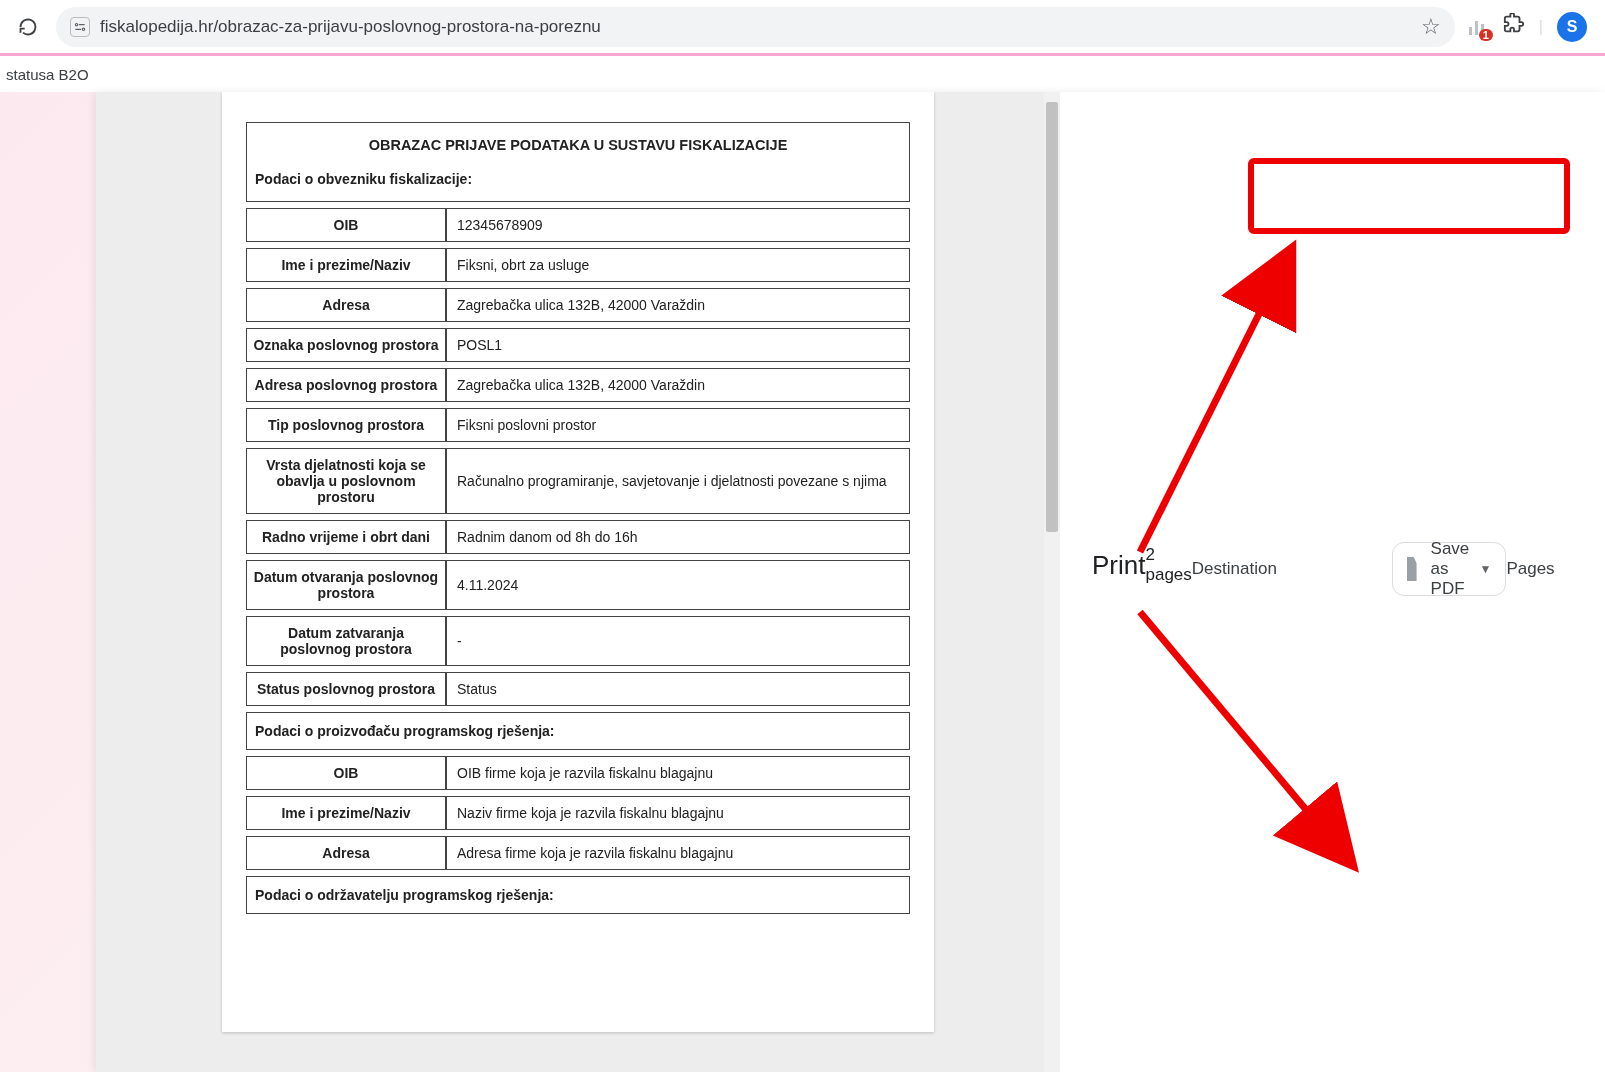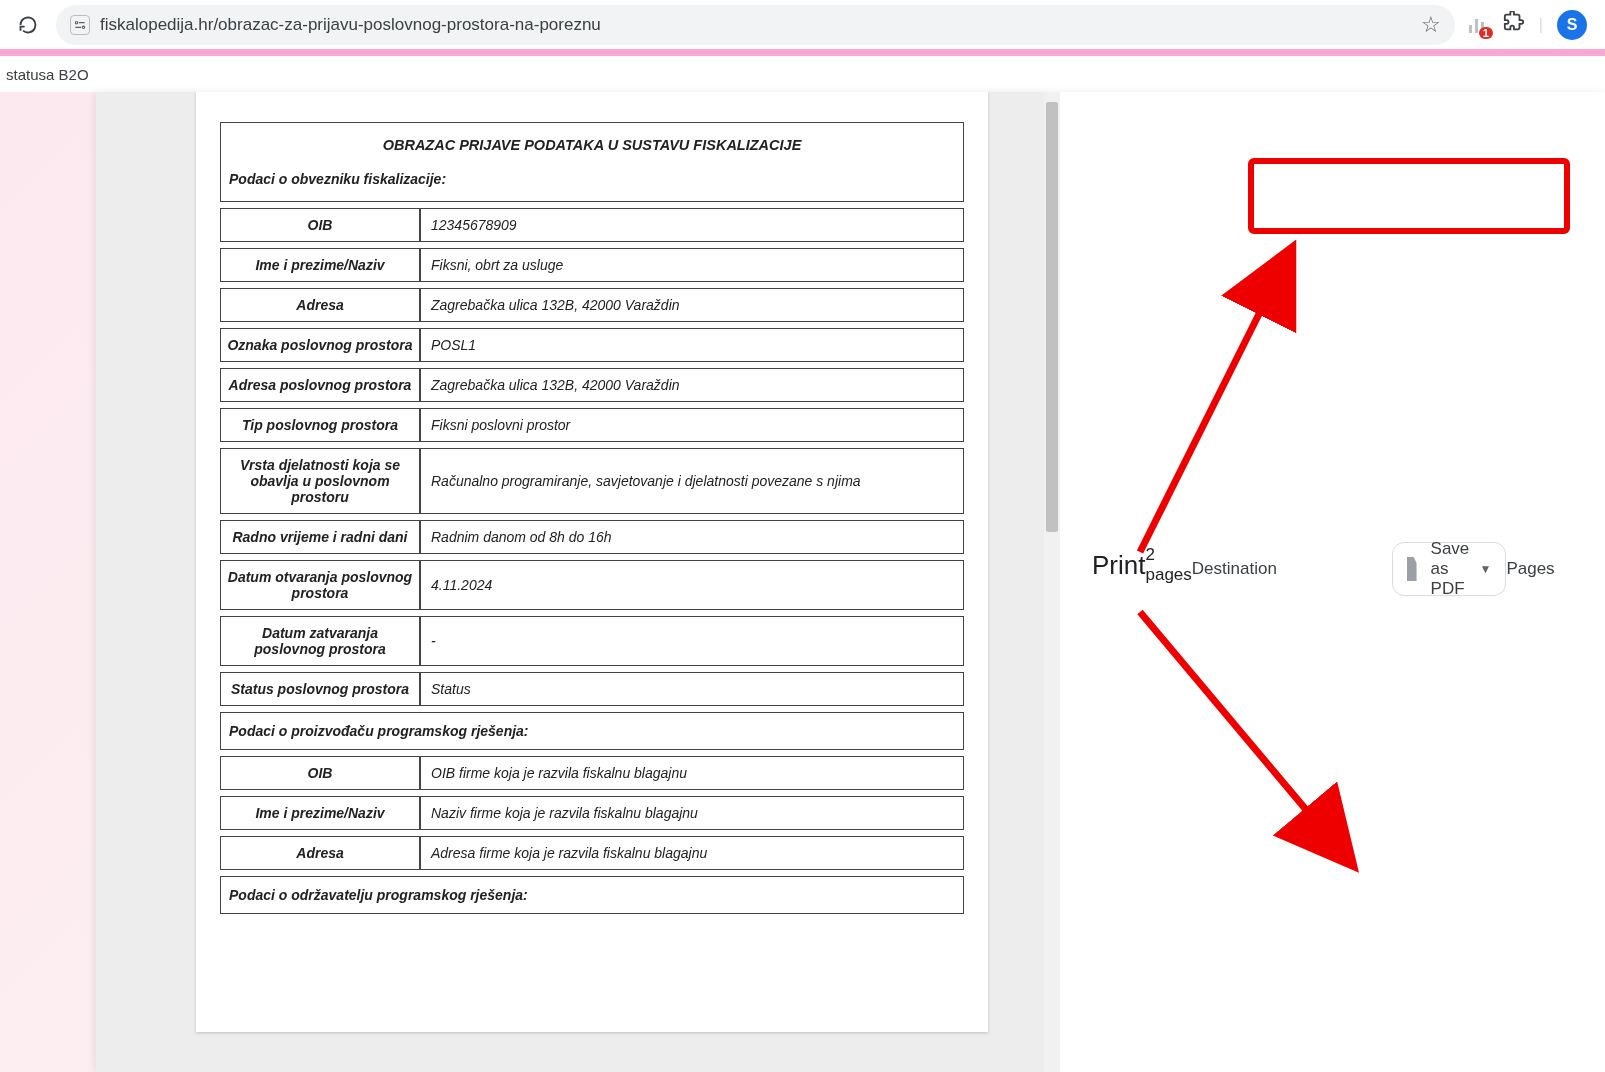--- a/index.html
+++ b/index.html
@@ -1,19 +1,19 @@
 <!DOCTYPE html>
 <html><head>
 <meta charset="utf-8">
 <style>
   * { box-sizing: border-box; margin: 0; padding: 0; }
   body { font-family: "Segoe UI", Arial, sans-serif; background: #fff; width: 1605px; height: 1072px; overflow: hidden; position: relative; }
 
   
-  .browser-bar { height: 56px; display: flex; align-items: center; padding: 0 10px; gap: 10px; background: #fff; border-bottom: 7px solid #f9a8d4; }
+  .browser-bar { height: 56px; display: flex; align-items: center; padding: 0 10px; gap: 10px; background: #fff; border-bottom: 3px solid #f9a8d4; }
   .reload-btn { width: 36px; height: 36px; display:flex; align-items:center; justify-content:center; border-radius: 50%; color:#3c4043; font-size:18px;}
   .url-bar { flex: 1; height: 40px; background: #f1f3f4; border-radius: 20px; display:flex; align-items:center; padding: 0 14px; gap: 10px; color:#3c4043; font-size:17px;}
   .url-left-icon { width:20px; height:20px; display:flex; align-items:center; justify-content:center; font-size:14px; color:#5f6368; border:1px solid #bbb; border-radius:4px; padding:1px 2px;}
   .star-icon { margin-left: auto; font-size: 22px; color:#5f6368;}
   .right-icons { display:flex; align-items:center; gap:14px; padding-right:8px;}
   .chart-icon { position:relative; width:24px; height:24px; }
   .chart-badge { position:absolute; bottom:-2px; right:-4px; background:#d93025; color:#fff; font-size:11px; border-radius:6px; padding:0 4px; font-weight:600;}
   .ext-icon { font-size:20px; color:#3c4043;}
   .profile-badge { width:30px; height:30px; border-radius:50%; background:#1a73e8; color:#fff; display:flex; align-items:center; justify-content:center; font-weight:600;}
 
@@ -24,21 +24,21 @@
   .main { position:absolute; top:92px; left:0; right:0; bottom:0; display:flex; }
 
   
   .page-content { flex:1; background: linear-gradient(135deg, #fce9f0 0%, #fdf5f0 100%); position:relative; }
 
   
   .print-overlay { position:absolute; top:0; left:96px; right:0; bottom:0; background:#fff; display:flex; box-shadow: -2px 0 8px rgba(0,0,0,0.08);}
 
   
   .preview-pane { flex:1; background:#ededed; position:relative; overflow:hidden; padding:0 100px;}
-  .paper { background:#fff; margin:0 auto; width: 792px; min-height: 940px; box-shadow: 0 1px 3px rgba(0,0,0,0.2); padding: 30px 24px 40px; font-size: 14px; color:#222;font-style:italic;}
+  .paper { background:#fff; margin:0 auto; width: 712px; min-height: 940px; box-shadow: 0 1px 3px rgba(0,0,0,0.2); padding: 30px 24px 40px; font-size: 14px; color:#222;}
   .form-outer { border:1px solid #444;}
   .form-title { text-align:center; font-weight:700; padding:14px 8px 8px; font-size:14.5px;}
   .section-head { font-weight:700; padding:10px 8px 14px; font-size:14px;}
   .form-row { display:flex; }
   .lcell { width: 200px; border:1px solid #444; text-align:center; padding: 8px 6px; font-weight:600; font-size:14px; display:flex; align-items:center; justify-content:center;}
   .rcell { flex:1; border:1px solid #444; padding: 8px 10px; font-size:14px; display:flex; align-items:center;}
   .gaprow { height:6px;}
   .sec-cell { border:1px solid #444; padding:10px 8px; font-weight:700;}
 
   
@@ -157,21 +157,21 @@
               <div class="lcell">Tip poslovnog prostora</div>
               <div class="rcell">Fiksni poslovni prostor</div>
             </div>
             <div class="gaprow"></div>
             <div class="form-row">
               <div class="lcell">Vrsta djelatnosti koja se obavlja u poslovnom prostoru</div>
               <div class="rcell">Računalno programiranje, savjetovanje i djelatnosti povezane s njima</div>
             </div>
             <div class="gaprow"></div>
             <div class="form-row">
-              <div class="lcell">Radno vrijeme i radni dani</div>
+              <div class="lcell">Radno vrijeme i obrt dani</div>
               <div class="rcell">Radnim danom od 8h do 16h</div>
             </div>
             <div class="gaprow"></div>
             <div class="form-row">
               <div class="lcell">Datum otvaranja poslovnog prostora</div>
               <div class="rcell">4.11.2024</div>
             </div>
             <div class="gaprow"></div>
             <div class="form-row">
               <div class="lcell">Datum zatvaranja poslovnog prostora</div>

